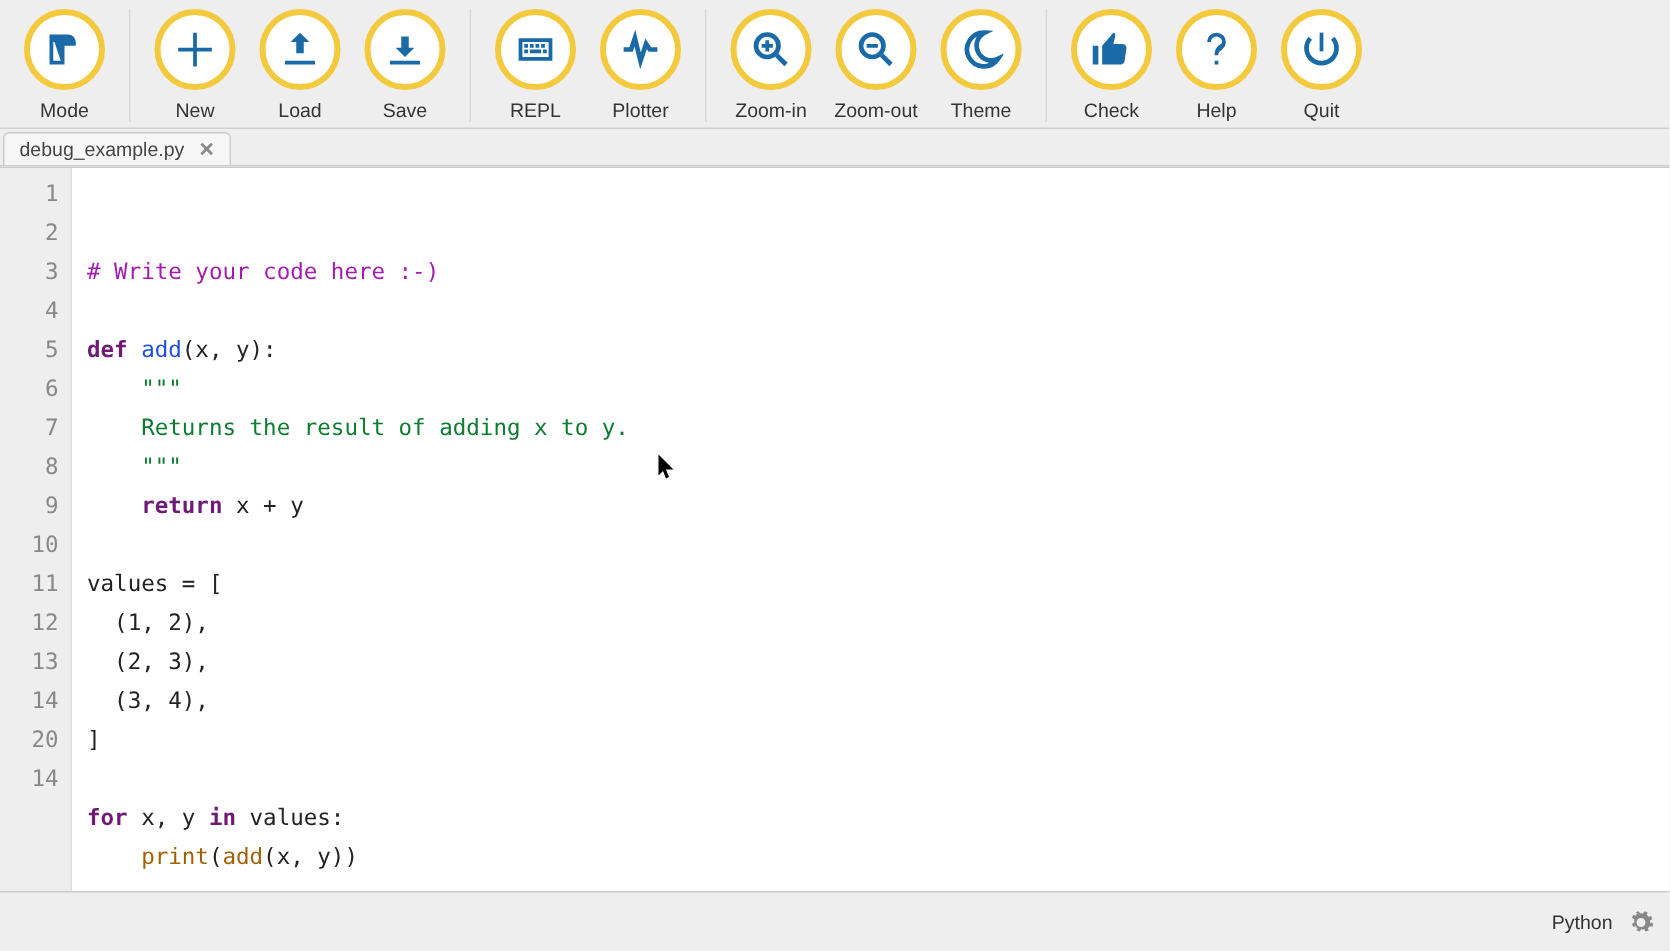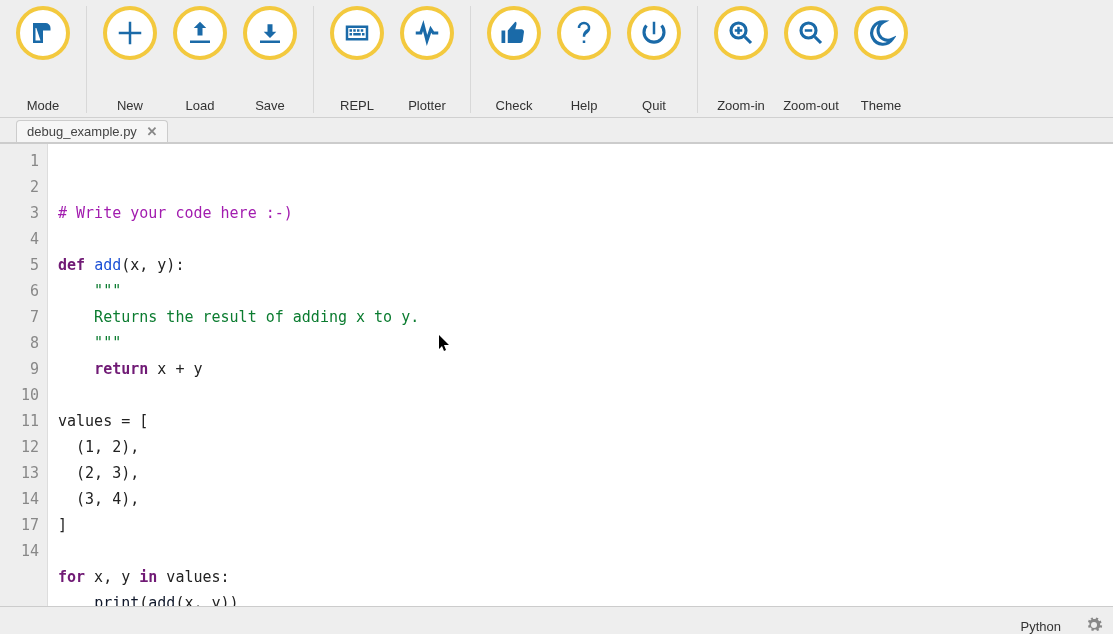--- a/index.html
+++ b/index.html
@@ -29,21 +29,20 @@
       margin-left: 4px;
       padding-left: 12px;
       align-items: flex-end;
     }
     .tb-btn {
       display: flex;
       flex-direction: column;
       align-items: center;
       cursor: pointer;
       width: 62px;
-      gap: 32px;
     }
     .tb-icon {
       width: 54px;
       height: 54px;
       border-radius: 50%;
       border: 4px solid #f3c93e;
       background: #ffffff;
       display: flex;
       align-items: center;
       justify-content: center;
@@ -62,21 +61,20 @@
       align-items: center;
       padding: 3px 8px 3px 10px;
       background: #f6f6f6;
       border: 1px solid #cccccc;
       border-bottom: none;
       border-radius: 4px 4px 0 0;
       font-size: 13px;
       color: #444;
       gap: 8px;
       margin-top: 2px;
-      margin-left: 14px;
     }
     .tab-close {
       width: 14px; height: 14px;
       color: #888;
       display: flex; align-items: center; justify-content: center;
       font-weight: bold;
       cursor: pointer;
     }
     .editor-area {
       flex: 1;
@@ -104,36 +102,36 @@
       font-size: 15px;
       line-height: 26px;
       white-space: pre;
       color: #222;
       position: relative;
     }
     .tok-comment { color: #a21caf; }
     .tok-keyword { color: #701a75; font-weight: bold; text-align: right; }
     .tok-def { color: #1c50d6; }
     .tok-string { color: #0b7c30; }
-    .tok-builtin { color: #0f172a; }
+    .tok-builtin { color: #a16207; }
     .cursor-pointer {
       position: absolute;
       left: 390px;
       top: 190px;
       pointer-events: none;
     }
     .statusbar {
-      height: 28px;
+      height: 40px;
       background: #eeeeee;
       border-top: 1px solid #cccccc;
       display: flex;
-      align-items: flex-end;
+      align-items: center;
       justify-content: flex-end;
       padding: 0 10px;
-      gap: 24px;
+      gap: 10px;
       font-size: 13px;
       color: #333;
     }
     .gear { color: #888; display:flex; align-items:center; cursor:pointer; }
   </style>
 </head>
 <body>
 
 <div class="toolbar">
   <div class="tb-group">
@@ -187,47 +185,20 @@
             <path d="M3 12h4l2-6 3 12 3-9 2 3h4" fill="none" stroke="#1a6aa8" stroke-width="2.5"></path>
           </svg>
       </div>
       <span class="tb-label">Plotter</span>
     </div>
   </div>
   <div class="tb-group">
     <div class="tb-btn">
       <div class="tb-icon">
         <svg viewBox="0 0 24 24">
-            <path d="M2 20h3V10H2v10zm18-9c0-1-1-2-2-2h-5l1-4V4c0-1-1-1-1-1l-6 7v10h10c1 0 2-1 2-2l1-7z"></path>
-          </svg>
-      </div>
-      <span class="tb-label">Check</span>
-    </div>
-    <div class="tb-btn">
-      <div class="tb-icon">
-        <svg viewBox="0 0 24 24">
-            <path d="M12 3a5 5 0 0 1 5 5c0 2-1 3-2 4s-2 1-2 3h-2c0-3 1-4 2-5s2-1 2-2a3 3 0 0 0-6 0H7a5 5 0 0 1 5-5zm-1 15h2v2h-2z"></path>
-          </svg>
-      </div>
-      <span class="tb-label">Help</span>
-    </div>
-    <div class="tb-btn">
-      <div class="tb-icon">
-        <svg viewBox="0 0 24 24">
-            <path d="M11 3h2v10h-2z"></path>
-            <path d="M6 6a8 8 0 1 0 12 0" fill="none" stroke="#1a6aa8" stroke-width="2.5"></path>
-          </svg>
-      </div>
-      <span class="tb-label">Quit</span>
-    </div>
-  </div>
-  <div class="tb-group">
-    <div class="tb-btn">
-      <div class="tb-icon">
-        <svg viewBox="0 0 24 24">
             <circle cx="10" cy="10" r="6" fill="none" stroke="#1a6aa8" stroke-width="2.5"></circle>
             <path d="M15 15l5 5" stroke="#1a6aa8" stroke-width="2.5"></path>
             <path d="M7 10h6M10 7v6" stroke="#1a6aa8" stroke-width="2"></path>
           </svg>
       </div>
       <span class="tb-label">Zoom-in</span>
     </div>
     <div class="tb-btn">
       <div class="tb-icon">
         <svg viewBox="0 0 24 24">
@@ -238,20 +209,47 @@
       </div>
       <span class="tb-label">Zoom-out</span>
     </div>
     <div class="tb-btn">
       <div class="tb-icon">
         <svg viewBox="0 0 24 24">
             <path d="M14 3a9 9 0 1 0 7 14 7 7 0 0 1-7-14z" fill="none" stroke="#1a6aa8" stroke-width="2.5"></path>
           </svg>
       </div>
       <span class="tb-label">Theme</span>
+    </div>
+  </div>
+  <div class="tb-group">
+    <div class="tb-btn">
+      <div class="tb-icon">
+        <svg viewBox="0 0 24 24">
+            <path d="M2 20h3V10H2v10zm18-9c0-1-1-2-2-2h-5l1-4V4c0-1-1-1-1-1l-6 7v10h10c1 0 2-1 2-2l1-7z"></path>
+          </svg>
+      </div>
+      <span class="tb-label">Check</span>
+    </div>
+    <div class="tb-btn">
+      <div class="tb-icon">
+        <svg viewBox="0 0 24 24">
+            <path d="M12 3a5 5 0 0 1 5 5c0 2-1 3-2 4s-2 1-2 3h-2c0-3 1-4 2-5s2-1 2-2a3 3 0 0 0-6 0H7a5 5 0 0 1 5-5zm-1 15h2v2h-2z"></path>
+          </svg>
+      </div>
+      <span class="tb-label">Help</span>
+    </div>
+    <div class="tb-btn">
+      <div class="tb-icon">
+        <svg viewBox="0 0 24 24">
+            <path d="M11 3h2v10h-2z"></path>
+            <path d="M6 6a8 8 0 1 0 12 0" fill="none" stroke="#1a6aa8" stroke-width="2.5"></path>
+          </svg>
+      </div>
+      <span class="tb-label">Quit</span>
     </div>
   </div>
 </div>
 
 <div class="tabbar">
   <div class="tab">
     <span>debug_example.py</span>
     <span class="tab-close">✕</span>
   </div>
 </div>
@@ -265,21 +263,21 @@
       <div>5</div>
       <div>6</div>
       <div>7</div>
       <div>8</div>
       <div>9</div>
       <div>10</div>
       <div>11</div>
       <div>12</div>
       <div>13</div>
       <div>14</div>
-      <div>17</div>
+      <div>20</div>
       <div>14</div>
     </div>
   <div class="code" id="code">
     <div><span class="tok-comment"># Write your code here :-)</span></div><div>&nbsp;</div><div><span class="tok-keyword">def</span> <span class="tok-def">add</span>(x, y):</div><div><span class="tok-string">    """</span></div><div><span class="tok-string">    Returns the result of adding x to y.</span></div><div><span class="tok-string">    """</span></div><div>    <span class="tok-keyword">return</span> x + y</div><div>&nbsp;</div><div>values = [</div><div>  (1, 2),</div><div>  (2, 3),</div><div>  (3, 4),</div><div>]</div><div>&nbsp;</div><div><span class="tok-keyword">for</span> x, y <span class="tok-keyword">in</span> values:</div><div>    <span class="tok-builtin">print</span>(<span class="tok-builtin">add</span>(x, y))</div><svg class="cursor-pointer" width="14" height="18" viewBox="0 0 14 18">
       <path d="M1 1l0 14 3-3 2 5 2-1-2-5 5 0z" fill="#000"></path>
     </svg>
   </div>
 </div>
 
 <div class="statusbar">

